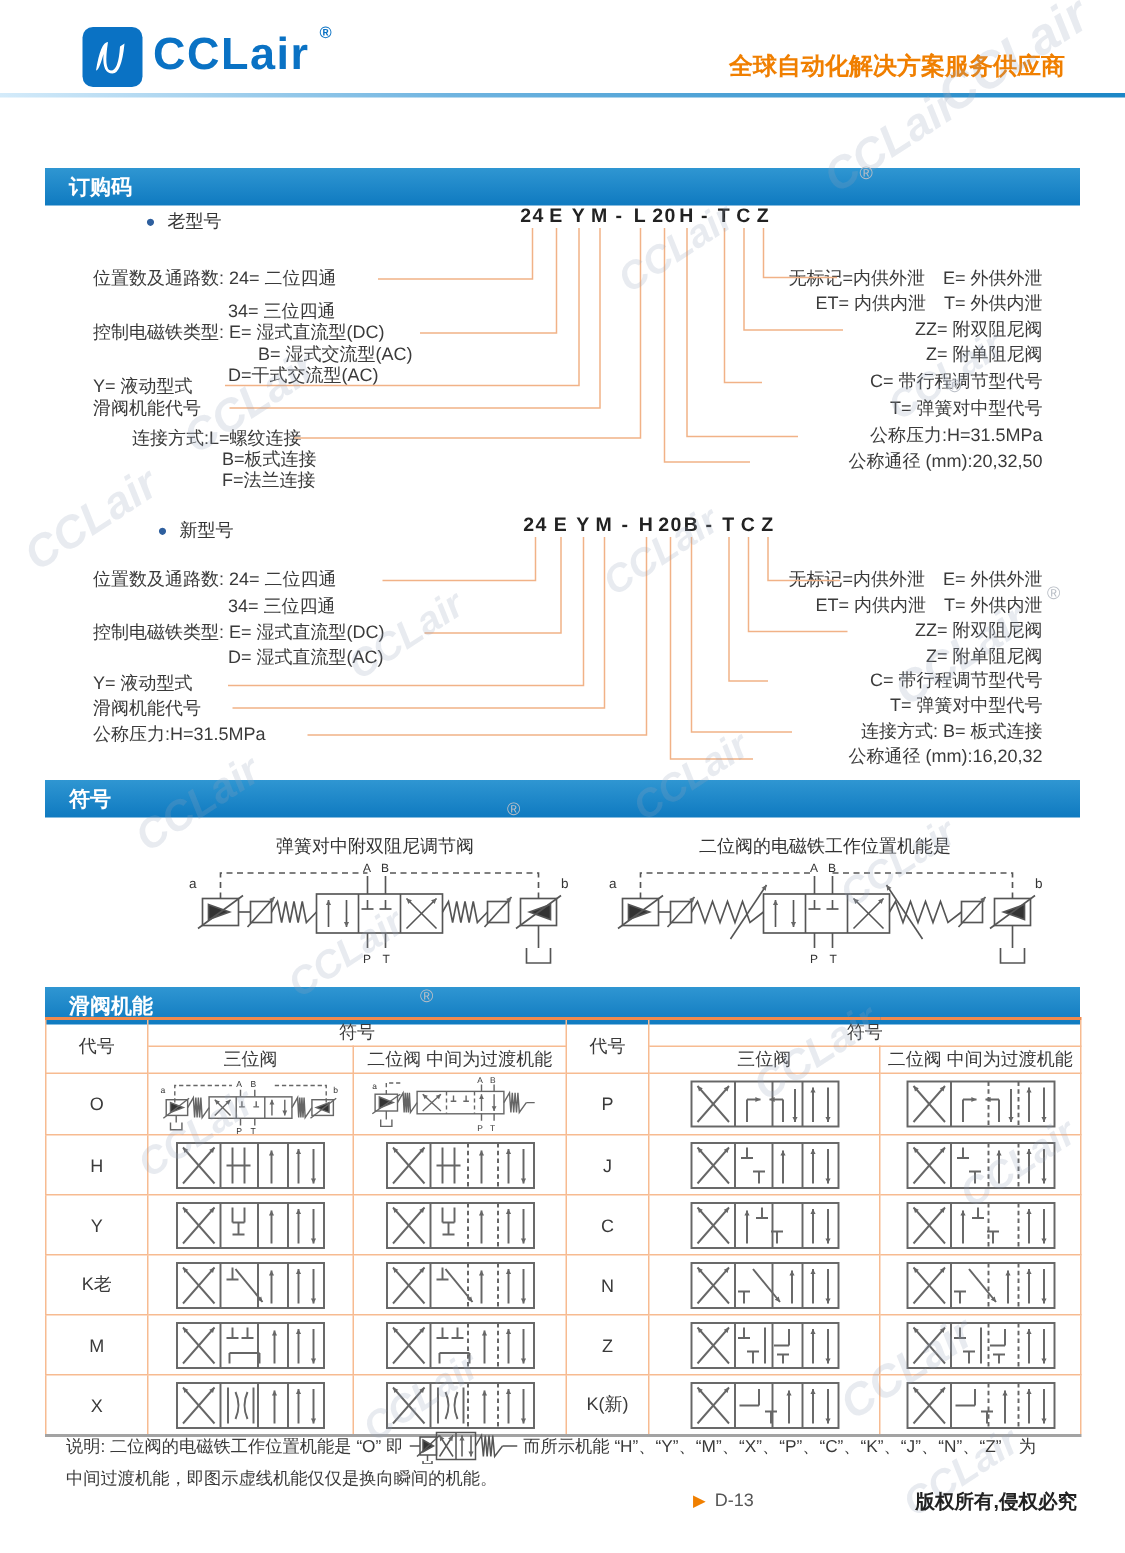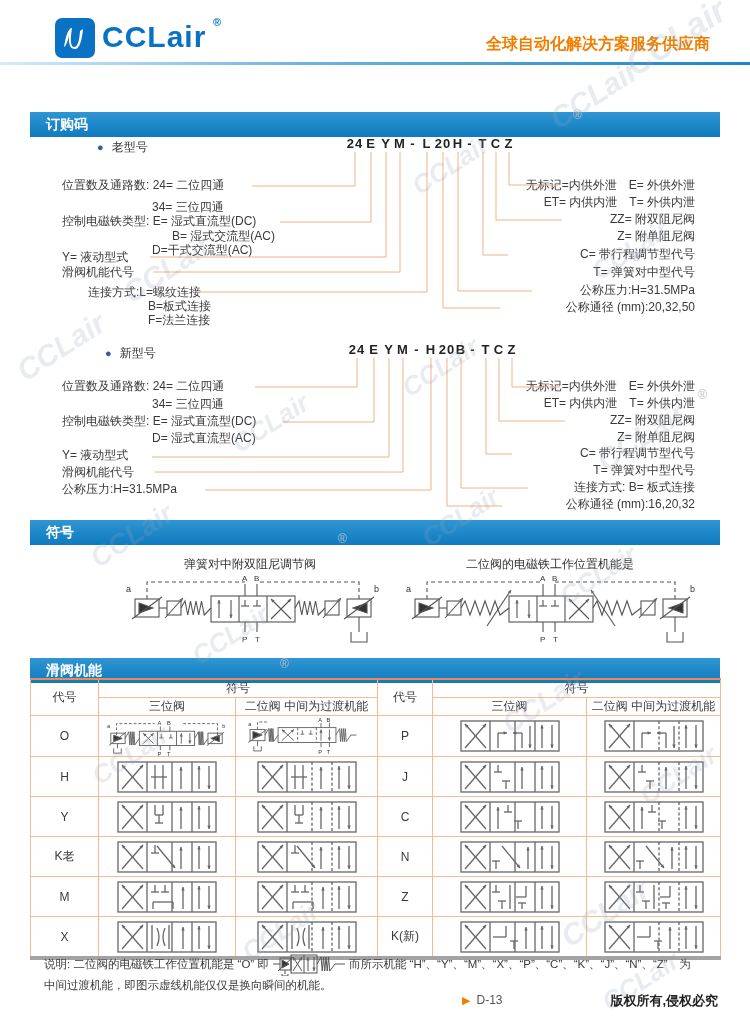--- a/index.html
+++ b/index.html
@@ -21,21 +21,21 @@
   .bullet{position:absolute;font-size:12px;color:#333;}
   .bullet .dot{color:#2e5f9e;margin-right:8px;font-size:11px;}
   .code-char{position:absolute;transform:translateX(-50%);font-size:13px;font-weight:bold;
              color:#222;white-space:nowrap;letter-spacing:1px;}
   .lbl{position:absolute;font-size:12px;color:#3a3a3a;white-space:nowrap;line-height:13px;}
   .rlbl{text-align:right;}
   
   .sym-title{position:absolute;font-size:12px;color:#333;text-align:center;white-space:nowrap;}
   
   .spool-table{position:absolute;left:30px;top:678px;border-collapse:collapse;table-layout:fixed;
-               border-top:2px solid #f08a4e;border-bottom:4px solid #a3a3a3;}
+               border-top:2px solid #f08a4e;border-bottom:2px solid #a3a3a3;}
   .spool-table td,.spool-table th{border:1px solid #f7bb91;text-align:center;vertical-align:middle;
                padding:0;font-size:12px;color:#3a3a3a;font-weight:normal;}
   .spool-table .hdr{height:17px;}
   .spool-table .drow td{height:39px;}
   
   .note-line{position:absolute;left:44px;font-size:11.5px;color:#3a3a3a;white-space:nowrap;
              display:flex;align-items:center;gap:4px;}
   .footer-page{position:absolute;left:430px;top:993px;font-size:12px;color:#555;padding-left:32px;}
   .footer-page .arr{color:#f07f00;font-size:11px;margin-right:6px;}
   .copyright{position:absolute;right:32px;top:992px;font-size:13px;font-weight:bold;color:#222;}

